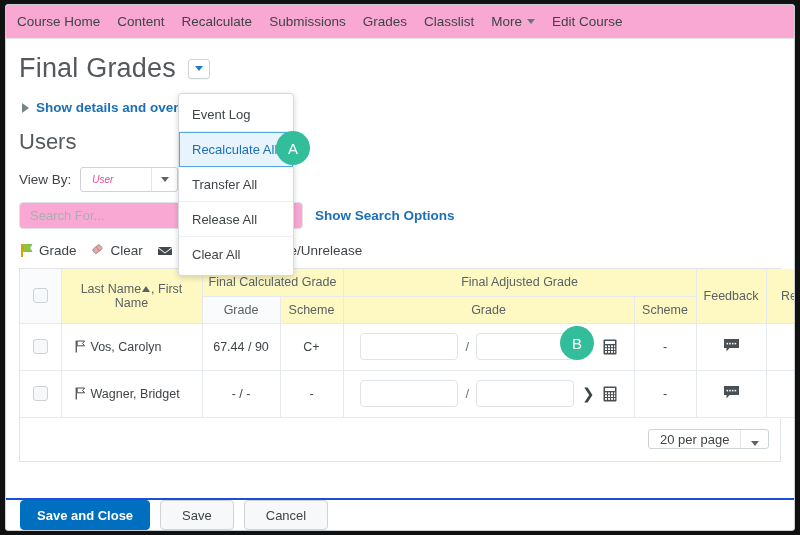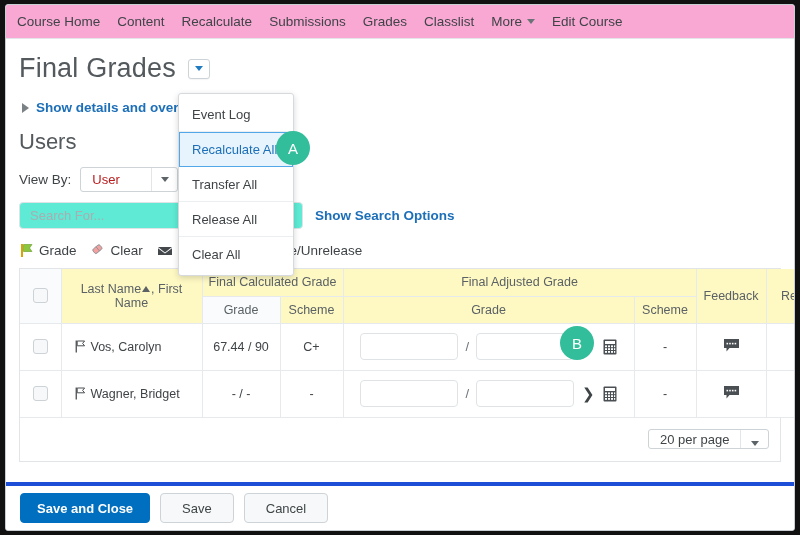--- a/index.html
+++ b/index.html
@@ -105,21 +105,21 @@
   .select-box {
     width: 98px; height: 25px;
     border: 1px solid #cdd3d7;
     border-radius: 3px;
     background: #fff;
     display: flex; align-items: center;
     position: relative;
     cursor: pointer;
   }
   .select-box .val {
-    font-size: 13px; color: #b91c1c; padding-left: 11px;
+    font-size: 10px; color: #ec4899; padding-left: 11px; font-style: italic;
   }
   .select-box .sep {
     position: absolute; right: 25px; top: 0; bottom: 0;
     width: 1px; background: #e2e6e9;
   }
   .select-box .chev2 {
     position: absolute; right: 8px; top: 9px;
     width: 0; height: 0;
     border-left: 4px solid transparent;
     border-right: 4px solid transparent;
@@ -127,21 +127,21 @@
   }
   .search-row {
     display: flex; align-items: center;
     padding: 10px 0 0 13px;
     position: relative;
   }
   .search-input {
     width: 284px; height: 27px;
     border: 1px solid #dfe3e6;
     border-radius: 4px;
-    background: #5eead4;
+    background: #f9a8d4;
     font-size: 13px;
     color: #3f4447;
     padding: 0 10px;
     font-family: "Liberation Sans", sans-serif;
   }
   .search-input::placeholder { color: #a8aeb2; }
   .search-options {
     font-size: 13.5px; color: #1c6fb8; font-weight: 600;
     margin-left: 12px; cursor: pointer; white-space: nowrap;
   }
@@ -260,22 +260,22 @@
     width: 0; height: 0;
     border-left: 4px solid transparent;
     border-right: 4px solid transparent;
     border-top: 5px solid #5d6469;
   }
 
   
   .footer {
     position: absolute;
     left: 0; right: 0; bottom: 0;
-    height: 48px;
-    border-top: 4px solid #1d4ed8;
+    height: 32px;
+    border-top: 2px solid #1d4ed8;
     background: #fff;
     display: flex; align-items: center;
     gap: 10px;
     padding-left: 14px;
   }
   .btn {
     height: 30px;
     border-radius: 4px;
     font-size: 13px;
     display: flex; align-items: center; justify-content: center;

